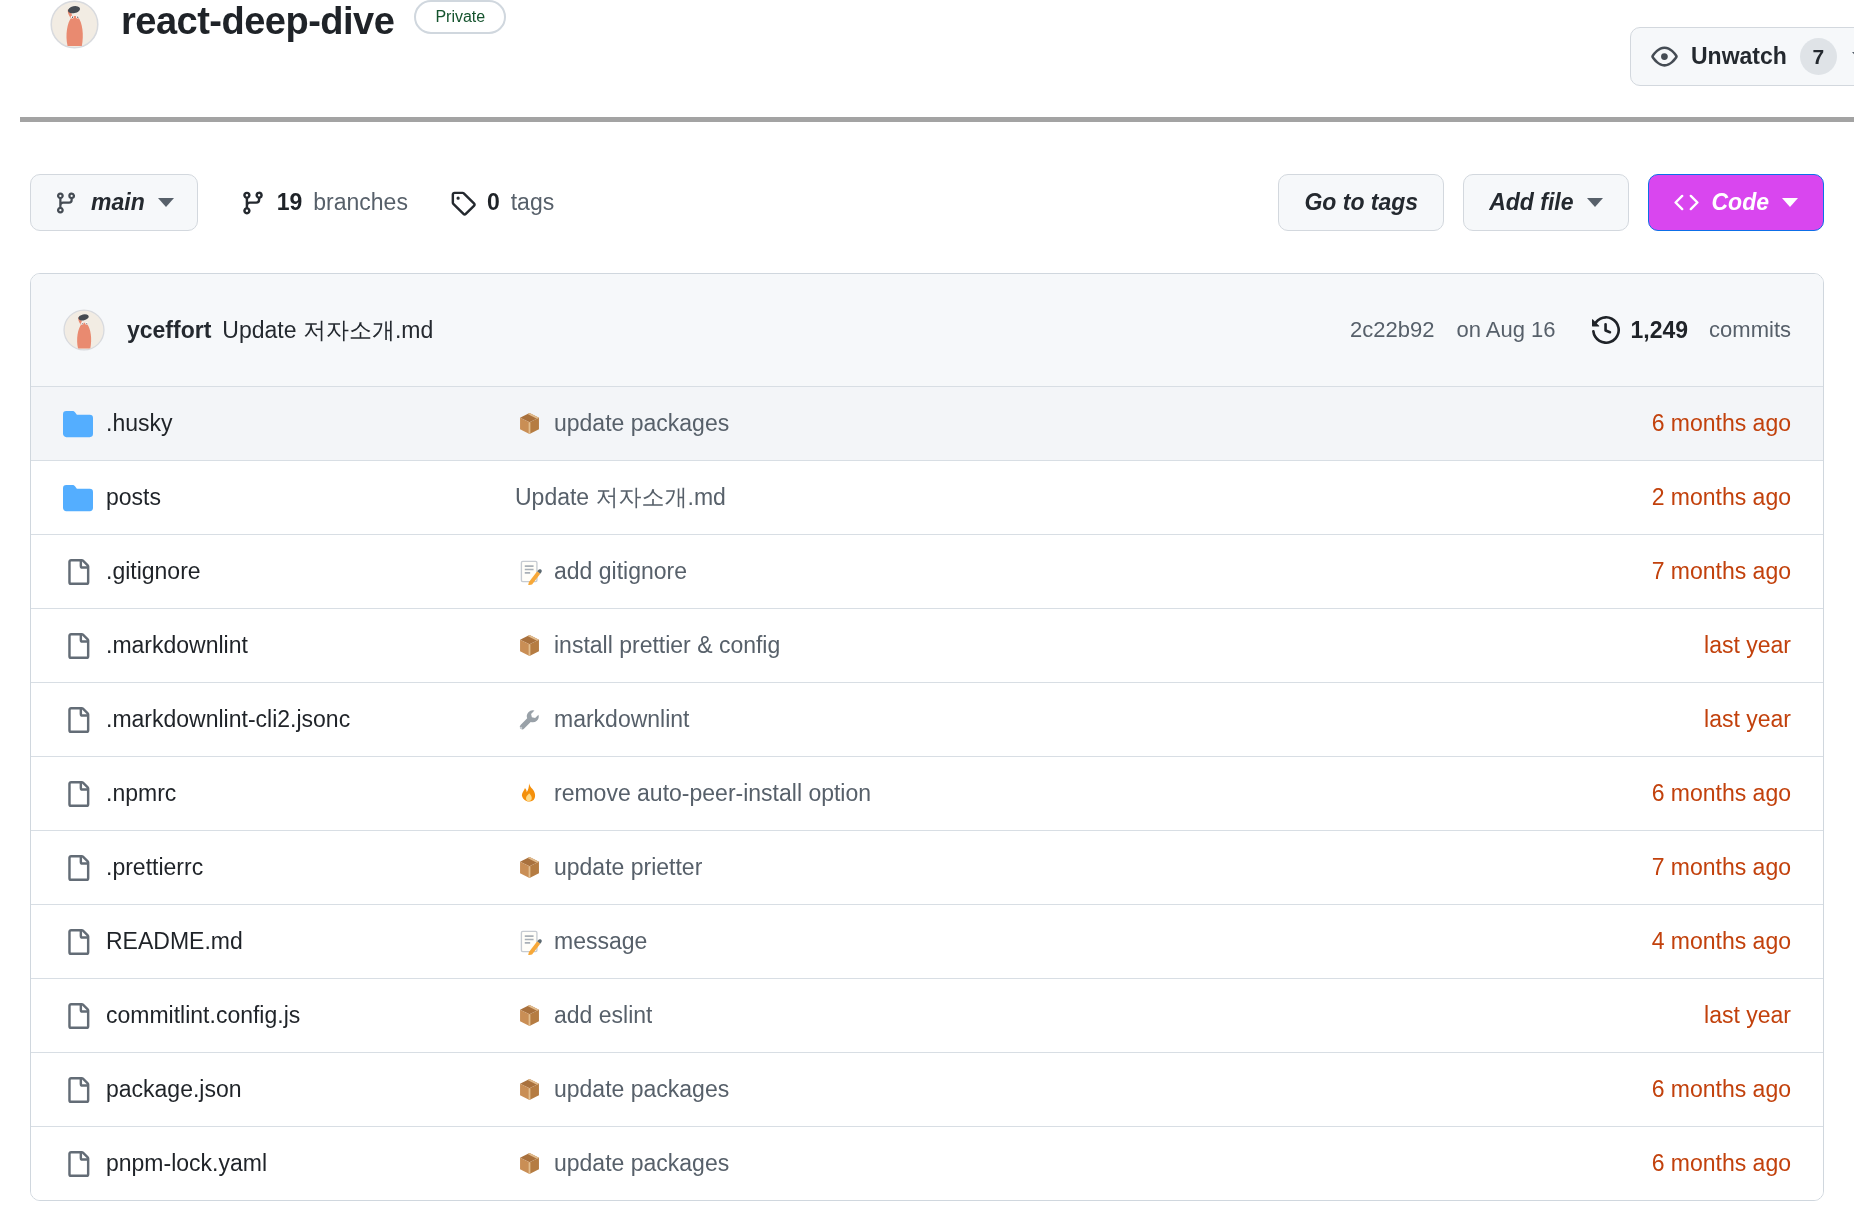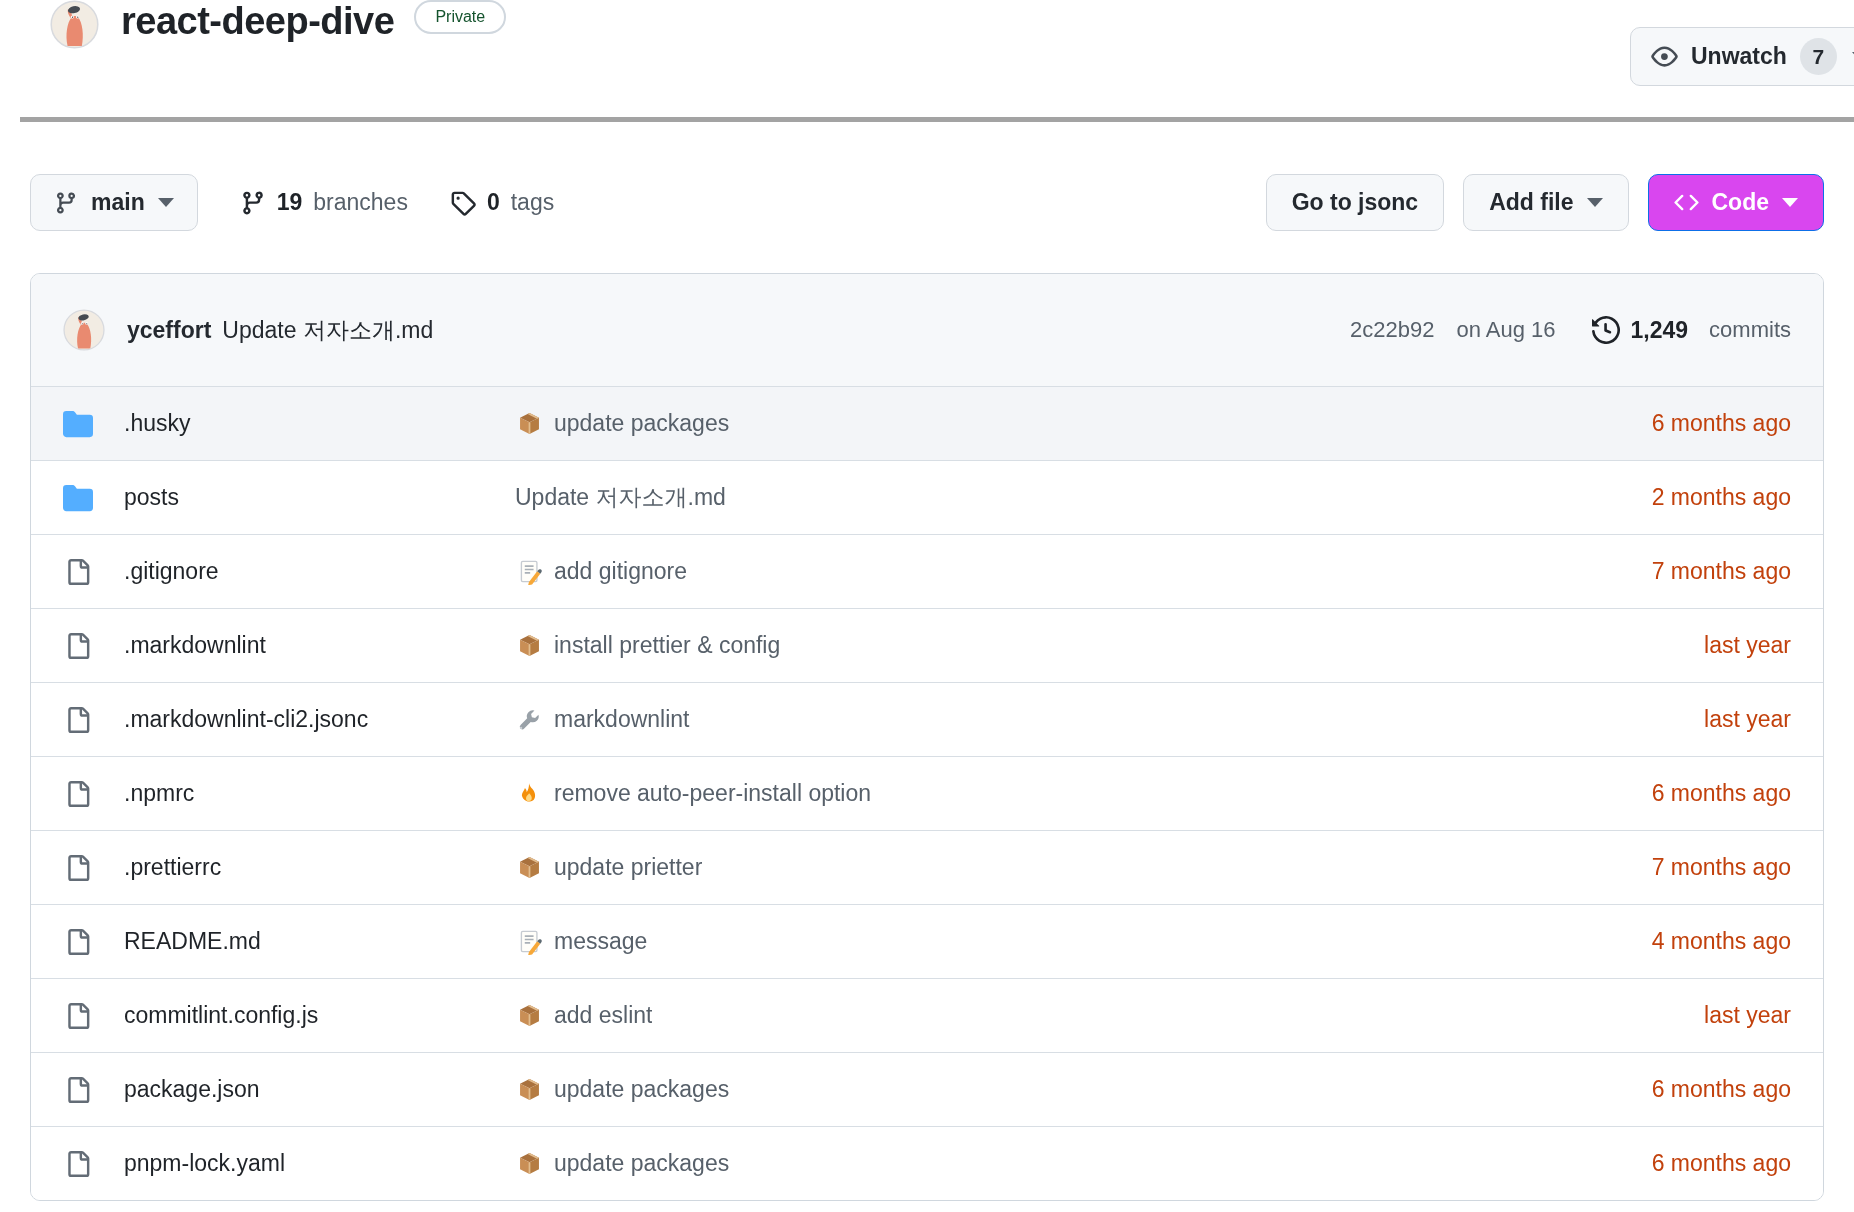--- a/index.html
+++ b/index.html
@@ -28,21 +28,21 @@
   .counter{min-width:37px;height:37px;padding:0 6px;box-sizing:border-box;border-radius:19px;
     background:rgba(175,184,193,0.33);display:inline-flex;align-items:center;justify-content:center;
     font-size:21px;font-weight:600;color:#24292f;}
 
   
   .toolbar{margin:52px 30px 0;display:flex;align-items:center;justify-content:space-between;}
   .toolbar-left{display:flex;align-items:center;gap:42px;}
   .toolbar-right{display:flex;align-items:center;gap:19px;}
   .btn{display:inline-flex;align-items:center;gap:13px;height:57px;padding:0 25px;box-sizing:border-box;
     background:#f6f8fa;border:1px solid #d3d8de;border-radius:10px;cursor:pointer;
-    font-family:inherit;font-size:23px;font-weight:600;color:#24292f;}
+    font-family:inherit;font-size:23px;font-weight:600;color:#24292f;font-style:italic;}
   .btn .caret{color:#57606a;}
   .btn-primary{background:#d946ef;border-color:#0d6fe8;color:#ffffff;}
   .btn-primary .caret{color:#ffffff;}
   .branch-btn{padding:0 23px;}
   .stat{display:inline-flex;align-items:center;gap:11px;font-size:23px;color:#57606a;
     text-decoration:none;cursor:pointer;}
   .stat b{color:#1f2328;font-weight:700;}
 
   
   .file-card{margin:42px 30px 0;border:1px solid #d0d7de;border-radius:10px;overflow:hidden;}
@@ -52,21 +52,21 @@
   .ch-right{margin-left:auto;display:flex;align-items:center;font-size:22px;color:#57606a;}
   .ch-sha{color:#57606a;text-decoration:none;cursor:pointer;}
   .ch-date{margin-left:22px;}
   .ch-history{margin-left:36px;margin-right:11px;color:#1f2328;}
   .ch-count{font-size:23px;font-weight:700;color:#1f2328;margin-right:21px;}
   .ch-commits{color:#57606a;}
 
   .row{display:flex;align-items:center;height:73px;padding:0 32px;border-top:1px solid #d8dee4;
     background:#ffffff;font-size:23px;}
   .row.hovered{background:#f3f5f8;}
-  .cell-name{width:452px;flex:none;display:flex;align-items:center;gap:31px;min-width:0;}
+  .cell-name{width:452px;flex:none;display:flex;align-items:center;gap:13px;min-width:0;}
   .row-ic{width:30px;flex:none;}
   .name-text{color:#1f2328;text-decoration:none;cursor:pointer;white-space:nowrap;}
   .cell-msg{flex:1;display:flex;align-items:center;gap:11px;min-width:0;}
   .msg-emoji{width:28px;flex:none;}
   .msg-text{color:#57606a;text-decoration:none;cursor:pointer;white-space:nowrap;
     overflow:hidden;text-overflow:ellipsis;}
   .cell-date{width:245px;flex:none;text-align:right;color:#c2410c;white-space:nowrap;}
 </style>
 </head>
 <body>
@@ -133,21 +133,21 @@
             <svg width="26" height="26" viewBox="0 0 16 16">
               <path fill="#24292f" d="M1 7.775V2.75C1 1.784 1.784 1 2.75 1h5.025c.464 0 .91.184 1.238.513l6.25 6.25a1.75 1.75 0 0 1 0 2.474l-5.026 5.026a1.75 1.75 0 0 1-2.474 0l-6.25-6.25A1.752 1.752 0 0 1 1 7.775Zm1.5 0c0 .066.026.13.073.177l6.25 6.25a.25.25 0 0 0 .354 0l5.025-5.025a.25.25 0 0 0 0-.354l-6.25-6.25a.25.25 0 0 0-.177-.073H2.75a.25.25 0 0 0-.25.25ZM6 5a1 1 0 1 1-2 0 1 1 0 0 1 2 0Z"></path>
             </svg>
           </span>
         <b>0</b>
         <span>tags</span>
       </a>
     </div>
     <div class="toolbar-right">
       <button class="btn">
-        <span>Go to jsonc</span>
+        <span>Go to tags</span>
       </button>
       <button class="btn">
         <span>Add file</span>
         <span class="caret"></span>
       </button>
       <button class="btn btn-primary">
         <span class="ic">
             <svg width="25" height="25" viewBox="0 0 16 16">
               <path fill="#ffffff" d="m11.28 3.22 4.25 4.25a.75.75 0 0 1 0 1.06l-4.25 4.25a.749.749 0 0 1-1.275-.326.749.749 0 0 1 .215-.734L13.94 8l-3.72-3.72a.749.749 0 0 1 .326-1.275.749.749 0 0 1 .734.215Zm-6.56 0a.751.751 0 0 1 1.042.018.751.751 0 0 1 .018 1.042L2.06 8l3.72 3.72a.749.749 0 0 1-.326 1.275.749.749 0 0 1-.734-.215L.47 8.53a.75.75 0 0 1 0-1.06Z"></path>
             </svg>

